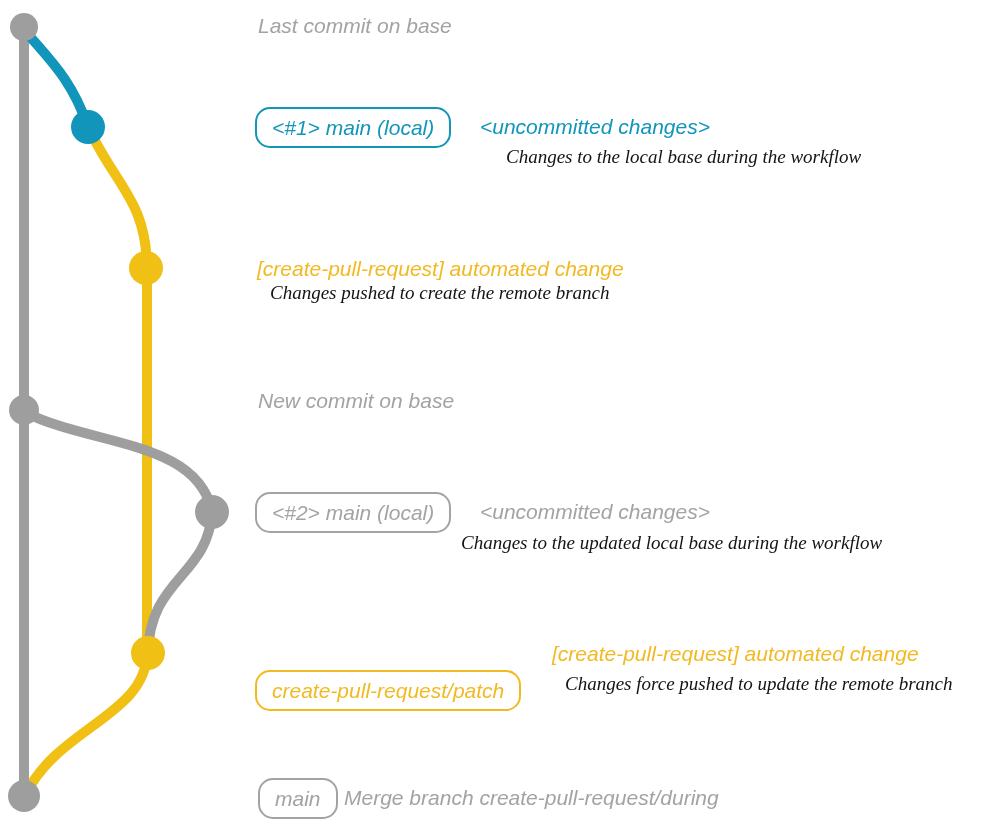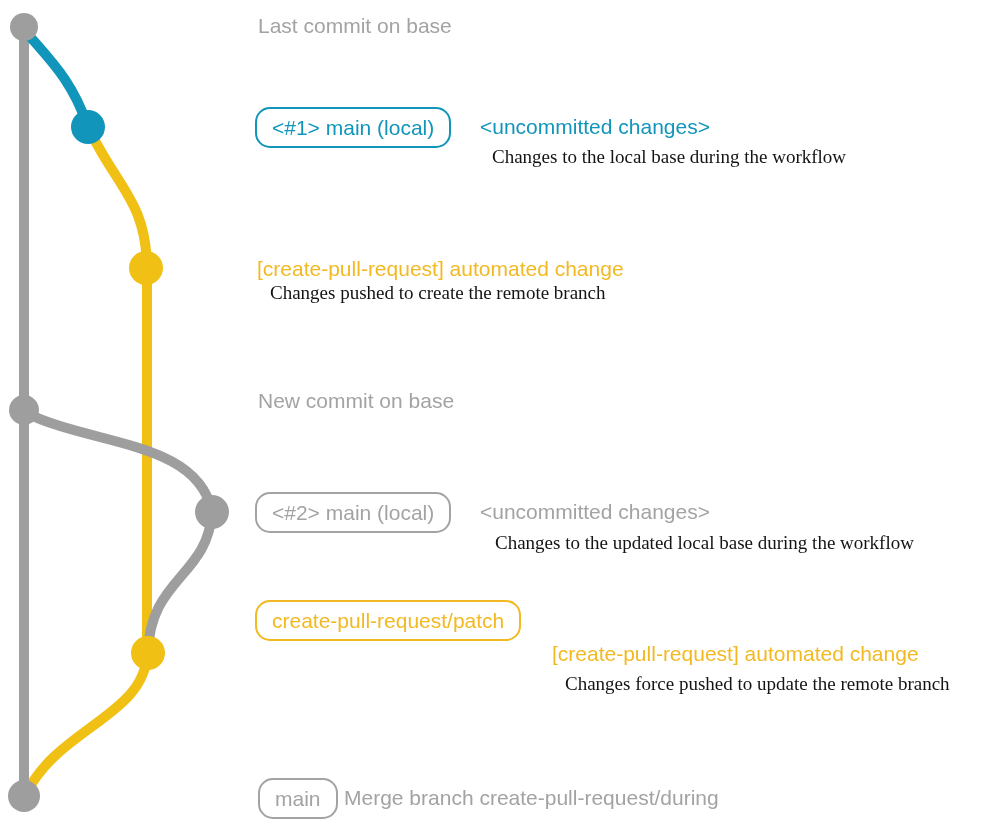--- a/index.html
+++ b/index.html
@@ -7,21 +7,21 @@
     --gray-text:#a3a3a3;
     --blue:#1295ba;
     --yellow-line:#f0c014;
     --yellow-text:#f2b922;
     --annotation-text:#141414;
     --background:#ffffff;
   }
   *{margin:0;padding:0;box-sizing:border-box;}
   html,body{width:981px;height:827px;background:var(--background);overflow:hidden;}
   body{position:relative;font-family:"Liberation Sans",sans-serif;}
-  .stage{position:absolute;inset:0;width:981px;height:653px;}
+  .stage{position:absolute;inset:0;width:981px;height:653px;font-style:italic;}
   svg.graph{position:absolute;left:0;top:0;}
   svg.graph path{fill:none;stroke-width:10;stroke-linecap:round;}
   .p-gray{stroke:var(--gray-line);}
   .p-blue{stroke:var(--blue);}
   .p-yellow{stroke:var(--yellow-line);}
   .d-gray{fill:var(--gray-line);}
   .d-blue{fill:var(--blue);}
   .d-yellow{fill:var(--yellow-line);}
   .abs{position:absolute;white-space:nowrap;}
   .lbl{font-size:21px;line-height:25px;}
@@ -59,34 +59,34 @@
     <circle class="d-yellow" cx="148" cy="653" r="17"></circle>
     <circle class="d-gray" cx="24" cy="796" r="16"></circle>
   </svg>
 
   <div class="abs lbl gray" style="left:258px;top:13px;">Last commit on base</div>
 
   <div class="abs" style="left:255px;top:107px;">
     <span class="badge blue">&lt;#1&gt; main (local)</span>
   </div>
   <div class="abs lbl blue" style="left:480px;top:114px;">&lt;uncommitted changes&gt;</div>
-  <div class="abs annotation" style="left:492px;top:146px;">Changes to the local base during the workflow</div>
+  <div class="abs annotation" style="left:506px;top:146px;">Changes to the local base during the workflow</div>
 
   <div class="abs lbl yellow" style="left:257px;top:256px;">[create-pull-request] automated change</div>
   <div class="abs annotation" style="left:270px;top:282px;">Changes pushed to create the remote branch</div>
 
   <div class="abs lbl gray" style="left:258px;top:388px;">New commit on base</div>
 
   <div class="abs" style="left:255px;top:492px;">
     <span class="badge gray">&lt;#2&gt; main (local)</span>
   </div>
   <div class="abs lbl gray" style="left:480px;top:499px;">&lt;uncommitted changes&gt;</div>
-  <div class="abs annotation" style="left:495px;top:532px;">Changes to the updated local base during the workflow</div>
+  <div class="abs annotation" style="left:461px;top:532px;">Changes to the updated local base during the workflow</div>
 
-  <div class="abs" style="left:255px;top:600px;">
+  <div class="abs" style="left:255px;top:670px;">
     <span class="badge yellow">create-pull-request/patch</span>
   </div>
   <div class="abs lbl yellow" style="left:552px;top:641px;">[create-pull-request] automated change</div>
   <div class="abs annotation" style="left:565px;top:673px;">Changes force pushed to update the remote branch</div>
 
   <div class="abs" style="left:258px;top:778px;">
     <span class="badge gray">main</span>
   </div>
   <div class="abs lbl gray" style="left:344px;top:785px;">Merge branch create-pull-request/during</div>
 

